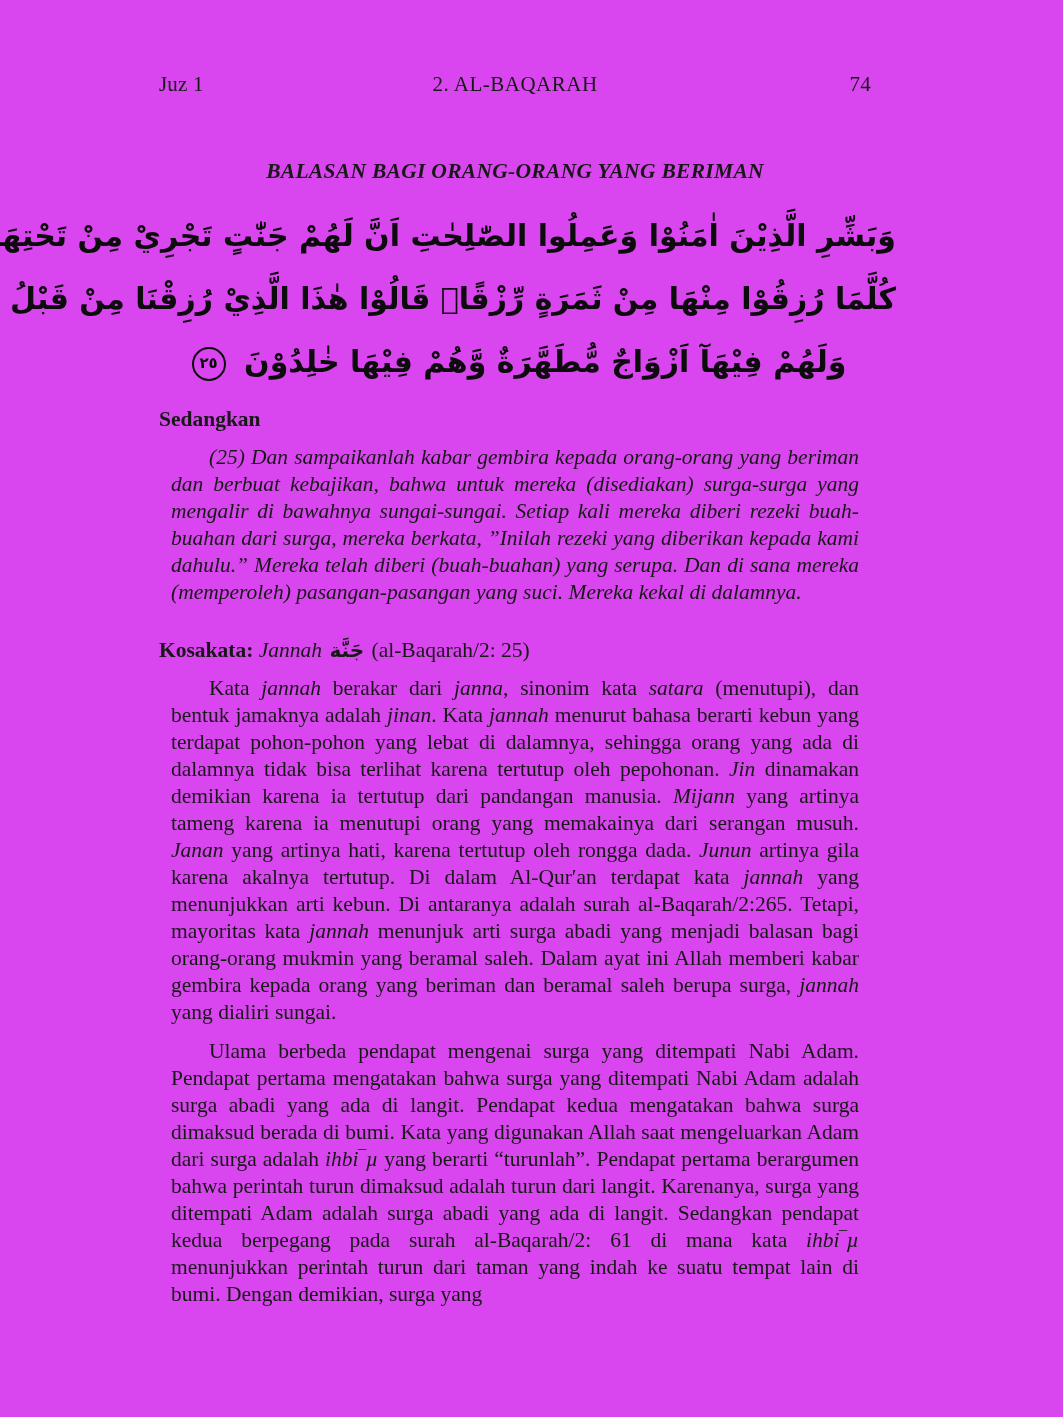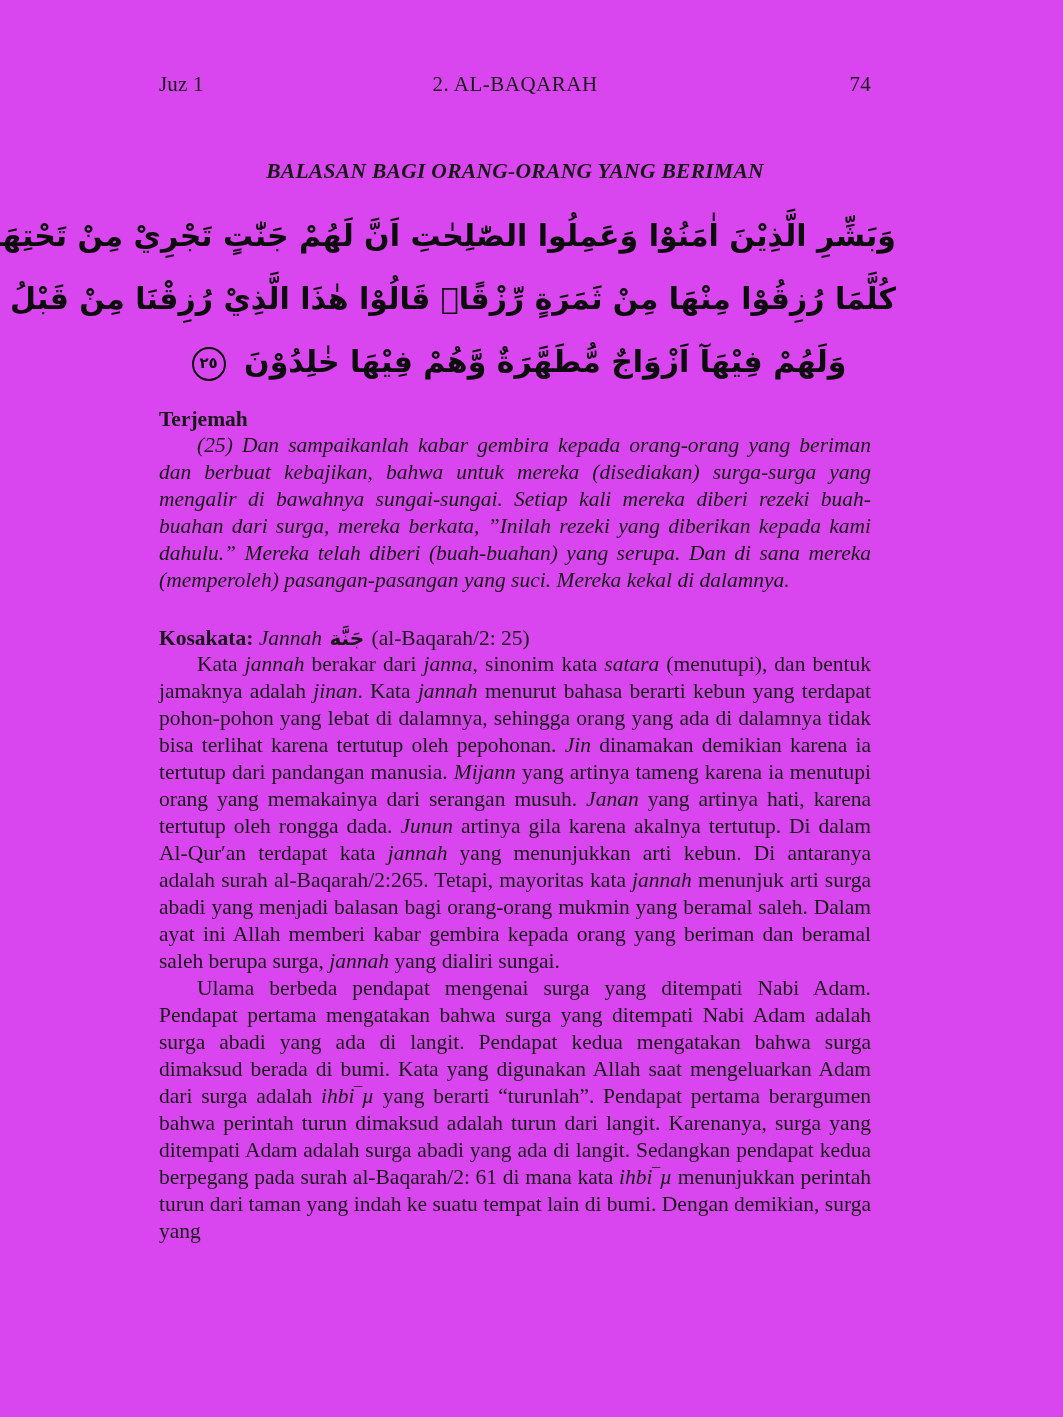--- a/index.html
+++ b/index.html
@@ -73,21 +73,21 @@
     margin: 0 8px;
     font-weight: bold;
   }
   
   .h-bold {
     font-weight: bold;
     font-size: 21.5px;
     margin-top: 14px;
   }
   p.body-par {
-    margin: 0;
+    margin: 12px;
     font-size: 21.5px;
     line-height: 27px;
     text-align: justify;
     text-indent: 38px;
   }
   .terjemah-text { font-style: italic; margin-top: 2px; }
   .kosakata-line {
     margin-top: 32px;
     font-size: 21.5px;
   }
@@ -120,21 +120,21 @@
 
     <div class="arabic">
       <div class="aline">وَبَشِّرِ الَّذِيْنَ اٰمَنُوْا وَعَمِلُوا الصّٰلِحٰتِ اَنَّ لَهُمْ جَنّٰتٍ تَجْرِيْ مِنْ تَحْتِهَا الْاَنْهٰرُۚ</div>
       <div class="aline">كُلَّمَا رُزِقُوْا مِنْهَا مِنْ ثَمَرَةٍ رِّزْقًاۙ قَالُوْا هٰذَا الَّذِيْ رُزِقْنَا مِنْ قَبْلُ وَاُتُوْا بِهٖ مُتَشَابِهًاۗ</div>
       <div class="aline last">
         <span>وَلَهُمْ فِيْهَآ اَزْوَاجٌ مُّطَهَّرَةٌ وَّهُمْ فِيْهَا خٰلِدُوْنَ</span>
         <span class="ayah-badge">٢٥</span>
       </div>
     </div>
 
-    <div class="h-bold">Terjemah</div>
+    <div class="h-bold">Sedangkan</div>
     <p class="body-par terjemah-text">(25) Dan sampaikanlah kabar gembira kepada orang-orang yang beriman dan berbuat kebajikan, bahwa untuk mereka (disediakan) surga-surga yang mengalir di bawahnya sungai-sungai. Setiap kali mereka diberi rezeki buah-buahan dari surga, mereka berkata, ”Inilah rezeki yang diberikan kepada kami dahulu.” Mereka telah diberi (buah-buahan) yang serupa. Dan di sana mereka (memperoleh) pasangan-pasangan yang suci. Mereka kekal di dalamnya.</p>
 
     <div class="kosakata-line">
       <span class="lbl">Kosakata:</span>
       <span> </span>
       <span class="term">Jannah</span>
       <span> </span>
       <span class="term-ar">جَنَّة</span>
       <span> </span>
       <span class="ref">(al-Baqarah/2: 25)</span>

